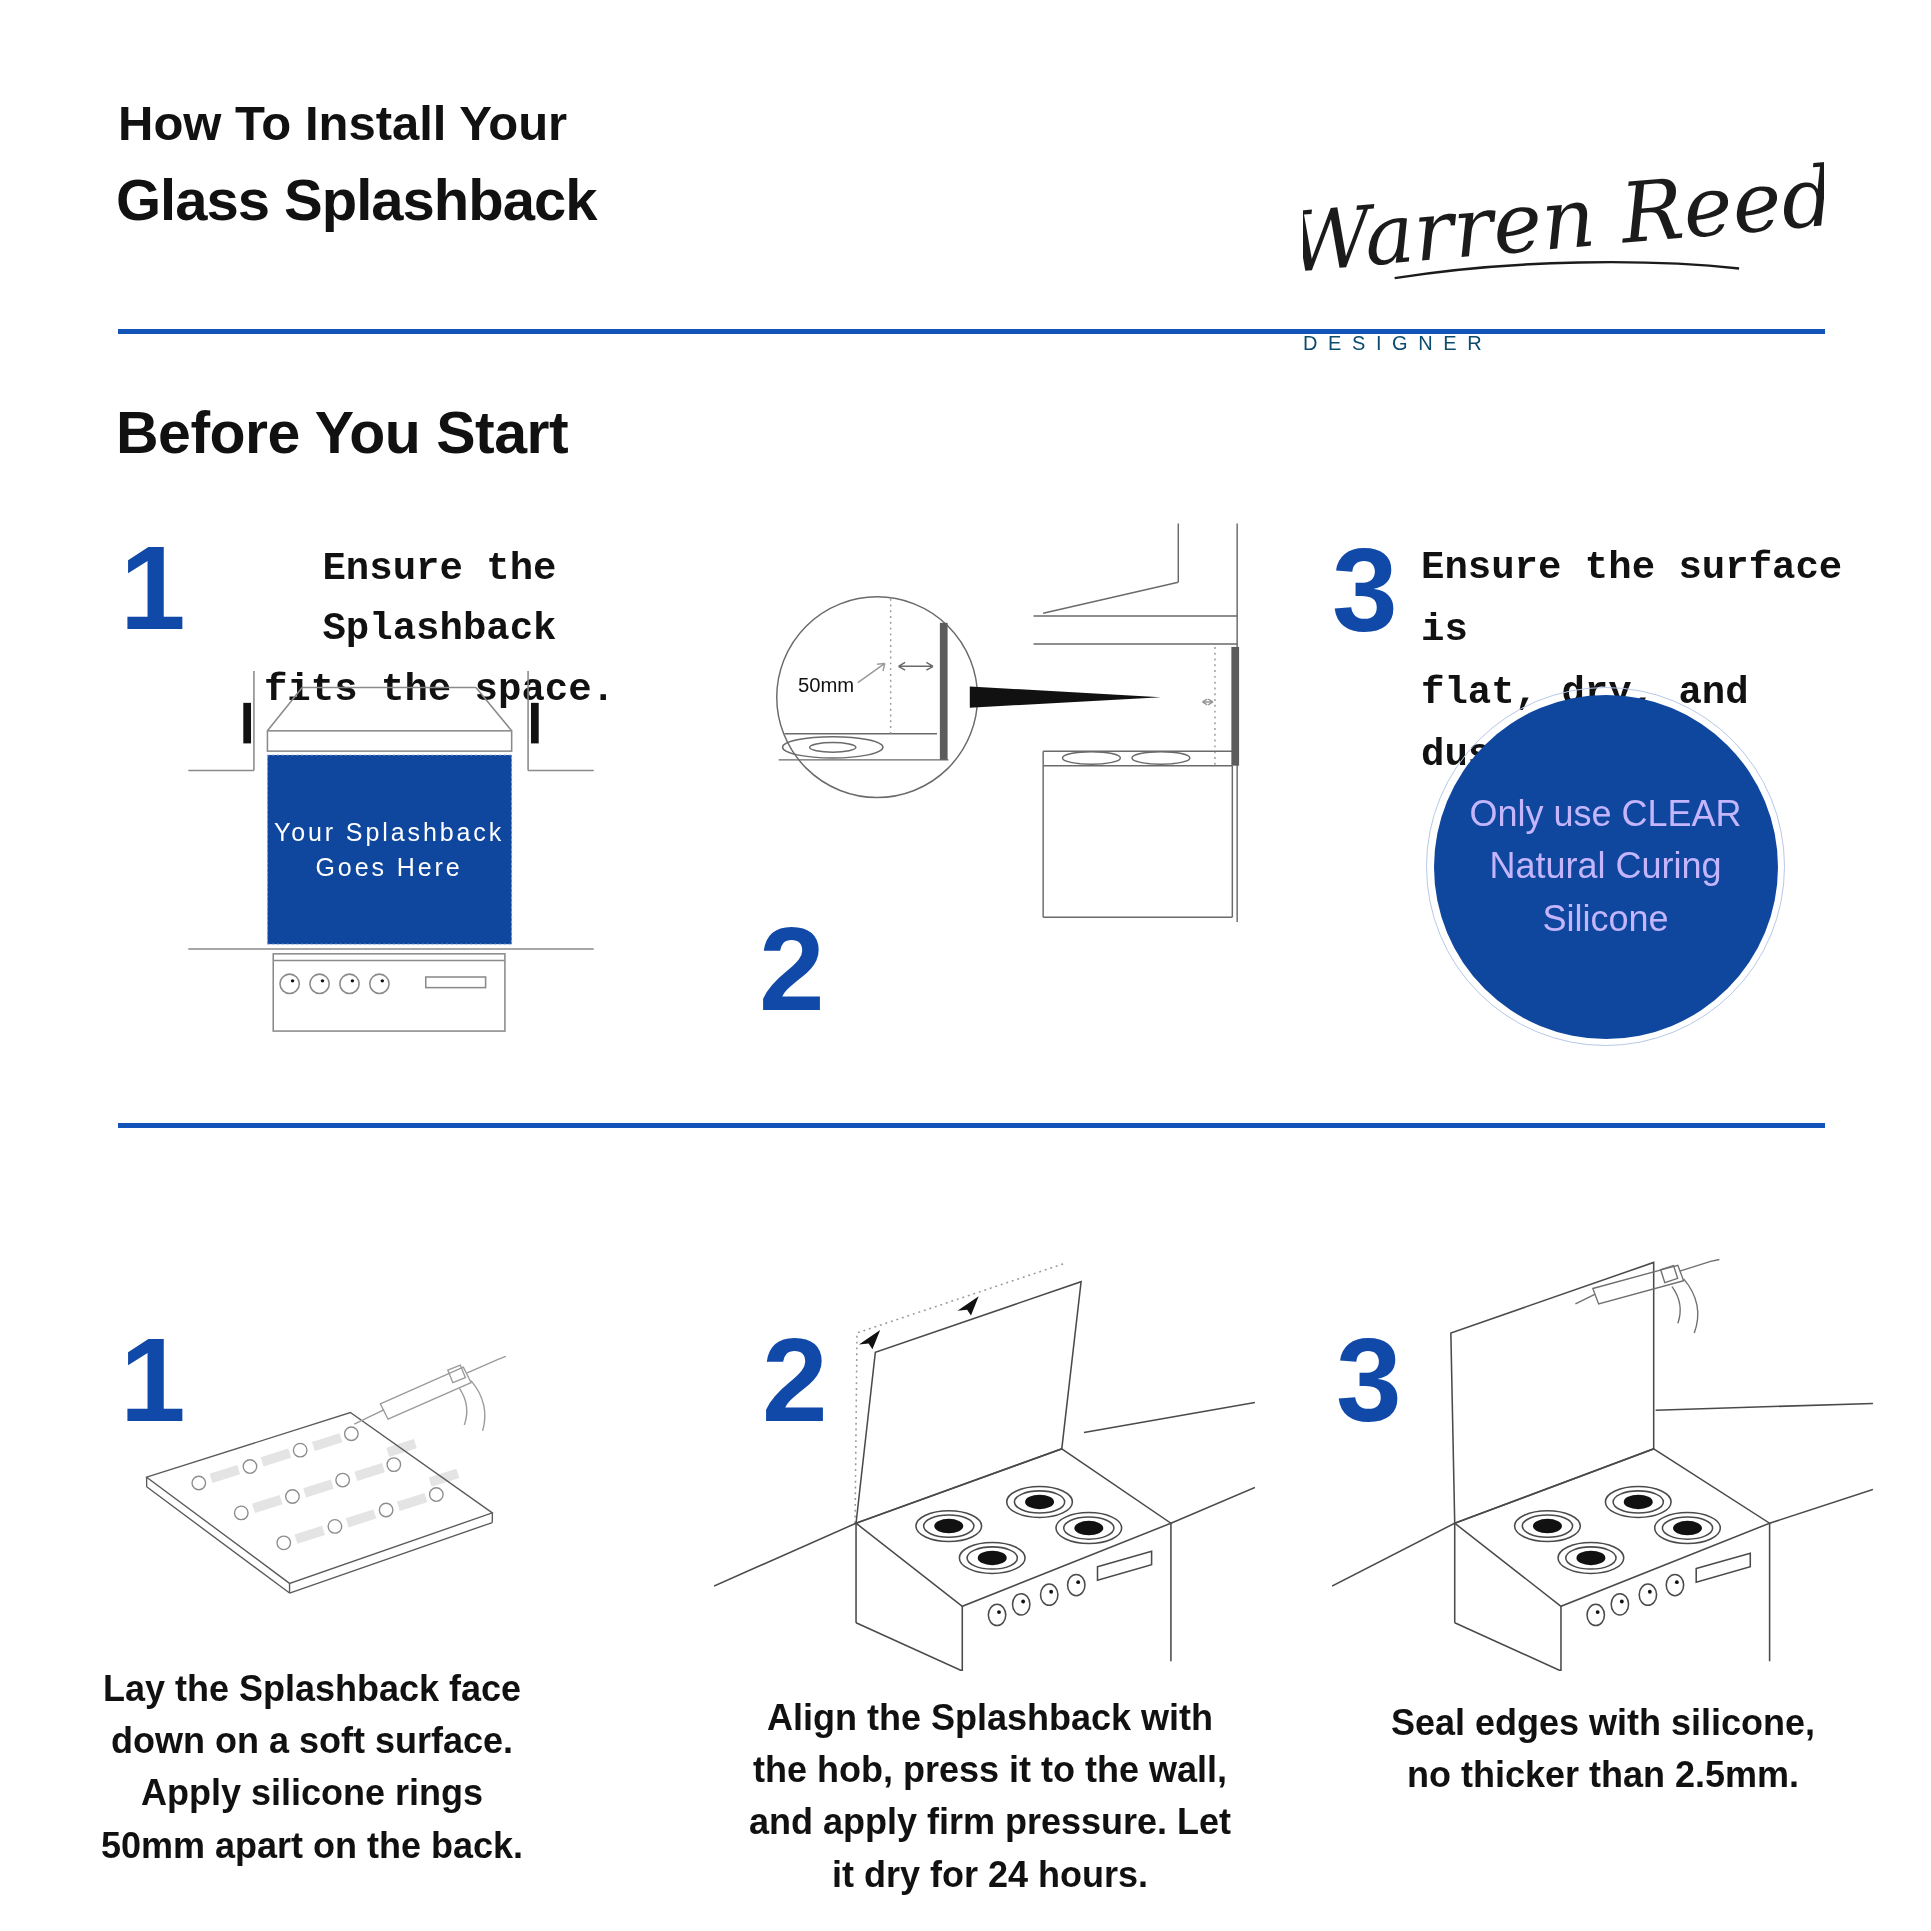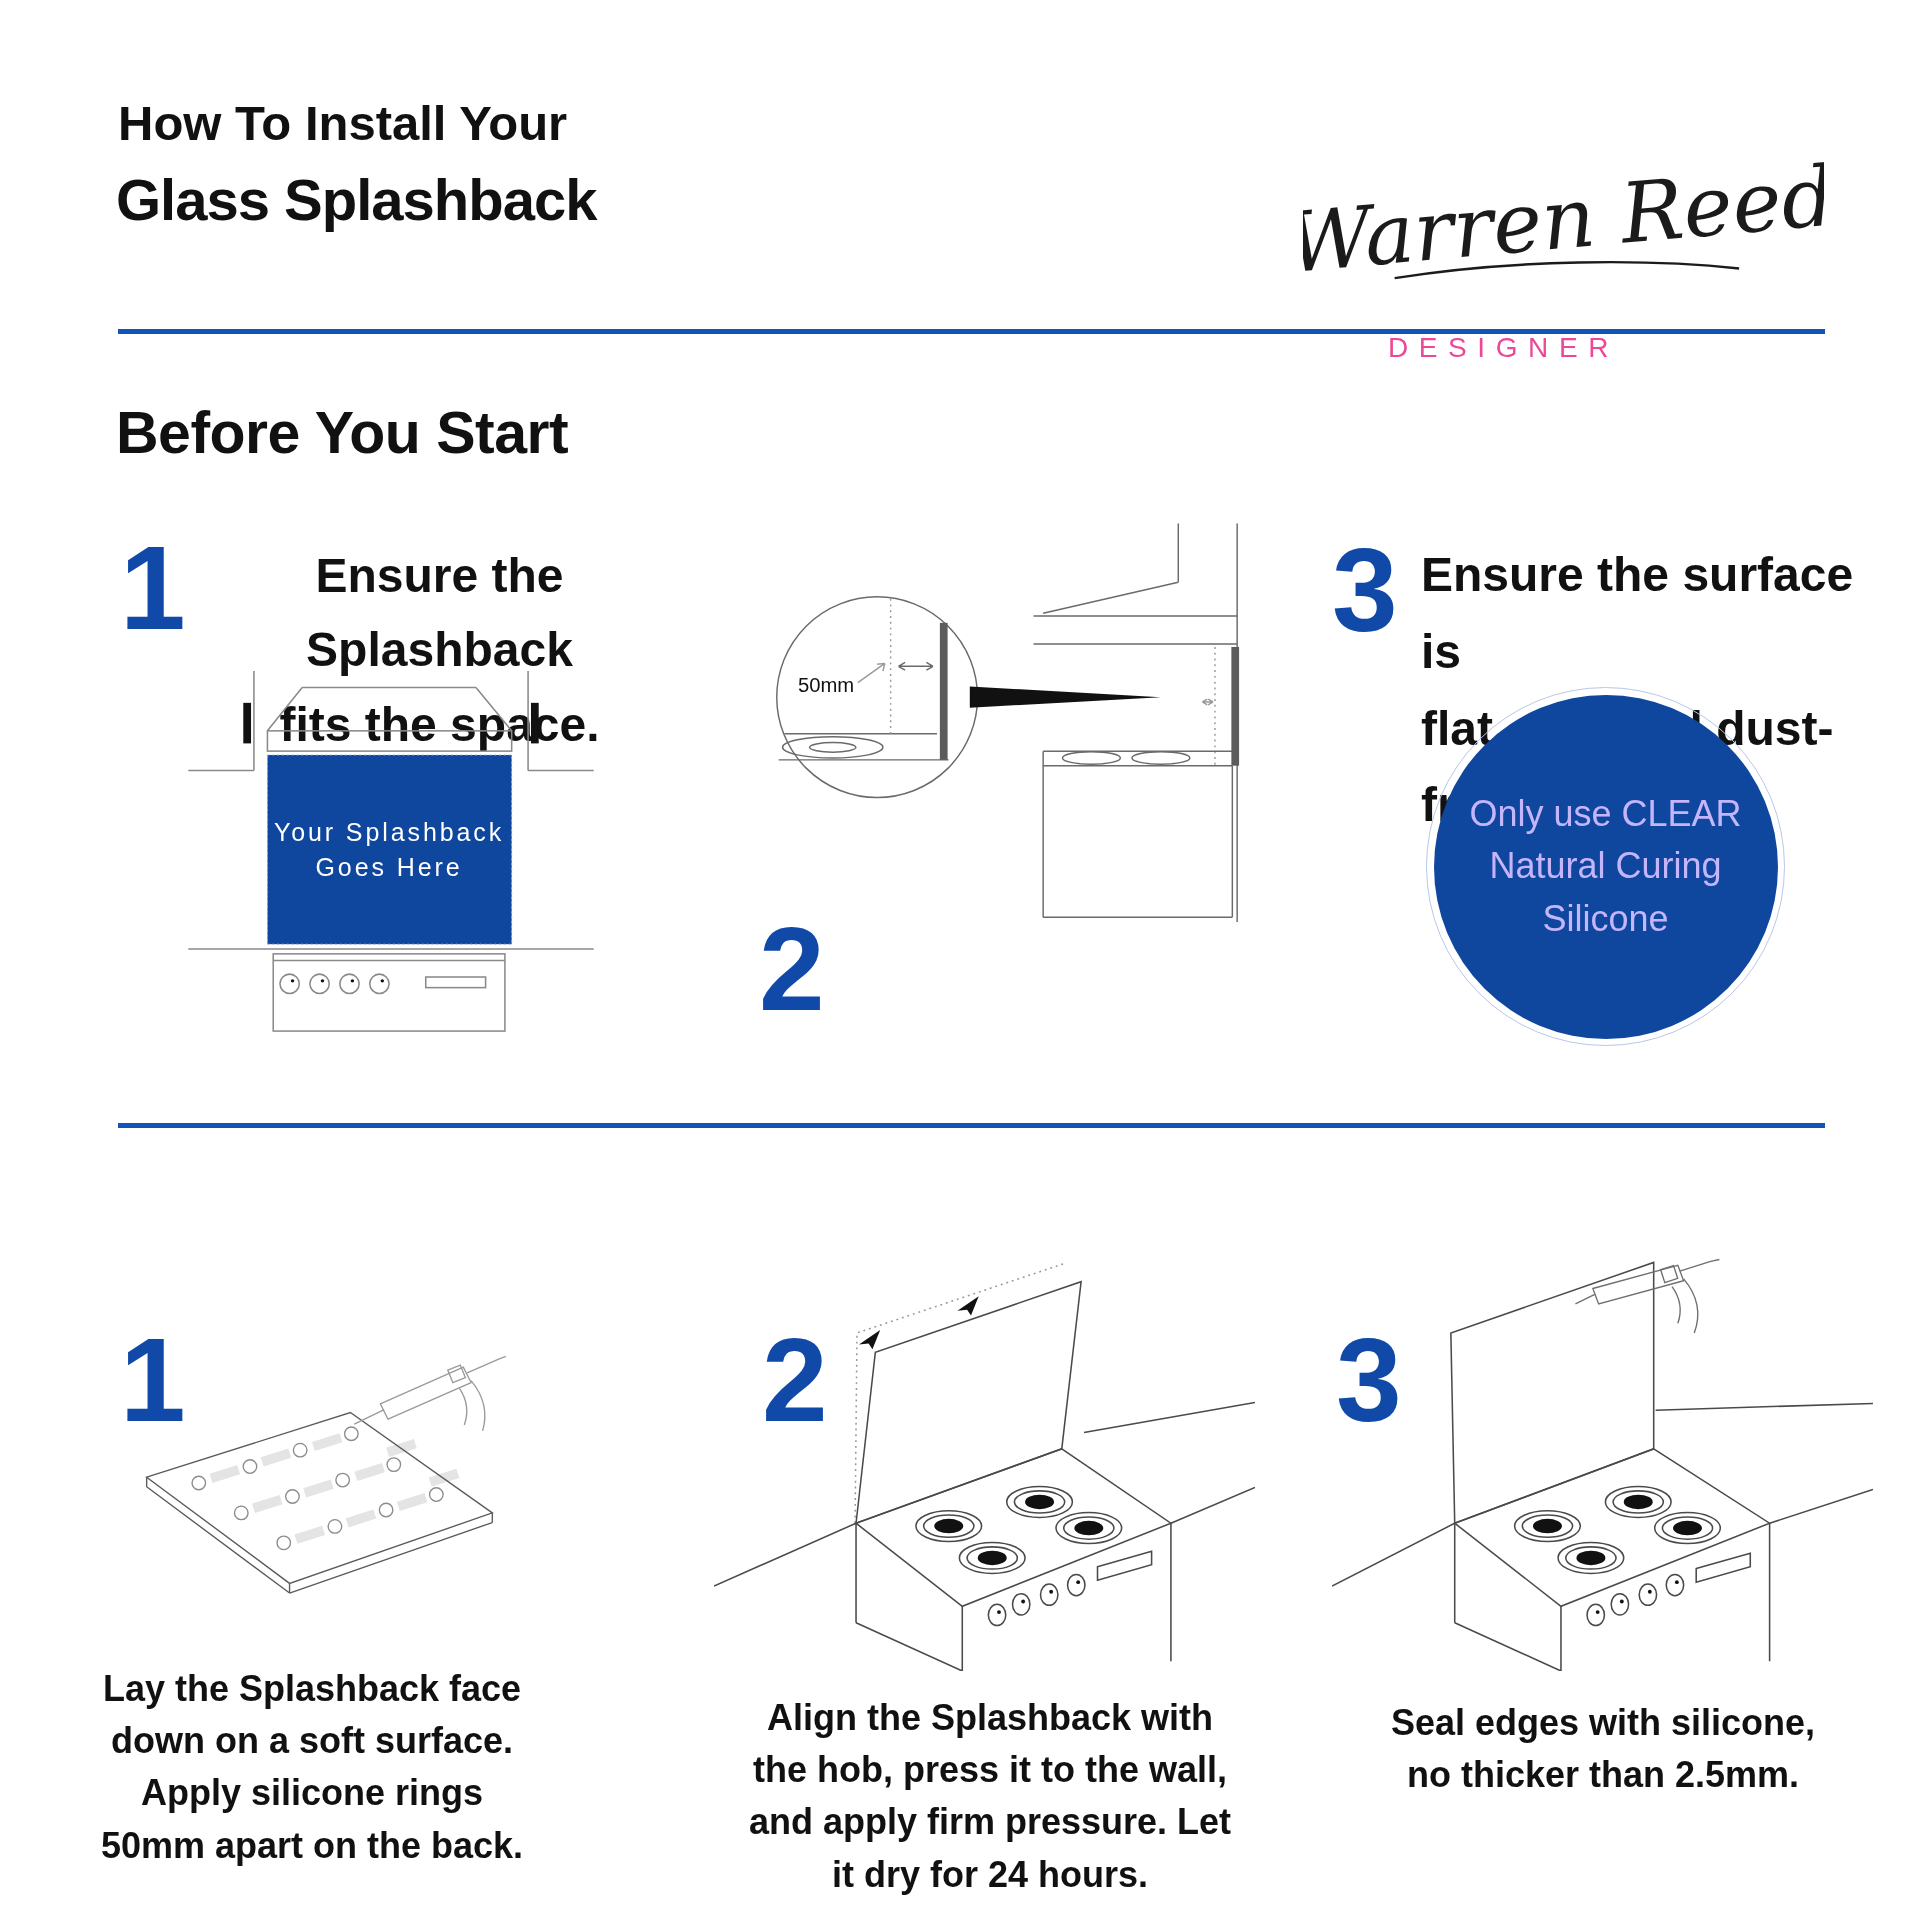--- a/index.html
+++ b/index.html
@@ -15,25 +15,25 @@
     overflow:hidden;color:var(--ink);
   }
   .abs{position:absolute;}
   .pre{white-space:pre-line;}
   .title-small{left:118px;top:95px;font-size:49px;font-weight:700;letter-spacing:0;}
   .title-big{left:116px;top:166px;font-size:58px;font-weight:700;letter-spacing:-1px;}
   .divider{left:118px;width:1707px;height:4.8px;background:var(--divider);}
   .d1{top:329px;} .d2{top:1123px;}
   .section-h{font-size:59px;font-weight:700;letter-spacing:-0.5px;}
   .big-num{color:var(--accent);font-size:118px;font-weight:700;line-height:1;}
-  .step-text{font-size:48px;font-weight:700;line-height:1.55;text-align:center;}
+  .step-text{font-size:39px;font-weight:700;line-height:1.55;text-align:center;font-family:Liberation Mono, monospace;}
   .caption{font-size:36px;font-weight:700;line-height:1.45;text-align:center;color:var(--ink);}
   .logo{left:1303px;top:89px;width:521px;height:222px;}
-  .logo-sub{left:0;top:243px;width:401px;text-align:center;font-size:28px;
-    letter-spacing:10.6px;color:#ec4899;font-weight:400;}
+  .logo-sub{left:0;top:243px;width:401px;text-align:left;font-size:20px;
+    letter-spacing:10.6px;color:#0c4a6e;font-weight:400;}
   .illo{position:absolute;}
   .illo svg{position:absolute;left:0;top:0;}
   .splash-label{
     position:absolute;left:79px;top:84px;width:244px;height:189px;
     display:flex;align-items:center;justify-content:center;text-align:center;
     color:#fff;font-size:25px;letter-spacing:2.9px;line-height:1.4;font-weight:400;
   }
   .note-ring{
     left:1426px;top:687px;width:359px;height:359px;border-radius:50%;
     border:1.4px solid #b7c8e8;display:flex;align-items:center;justify-content:center;

